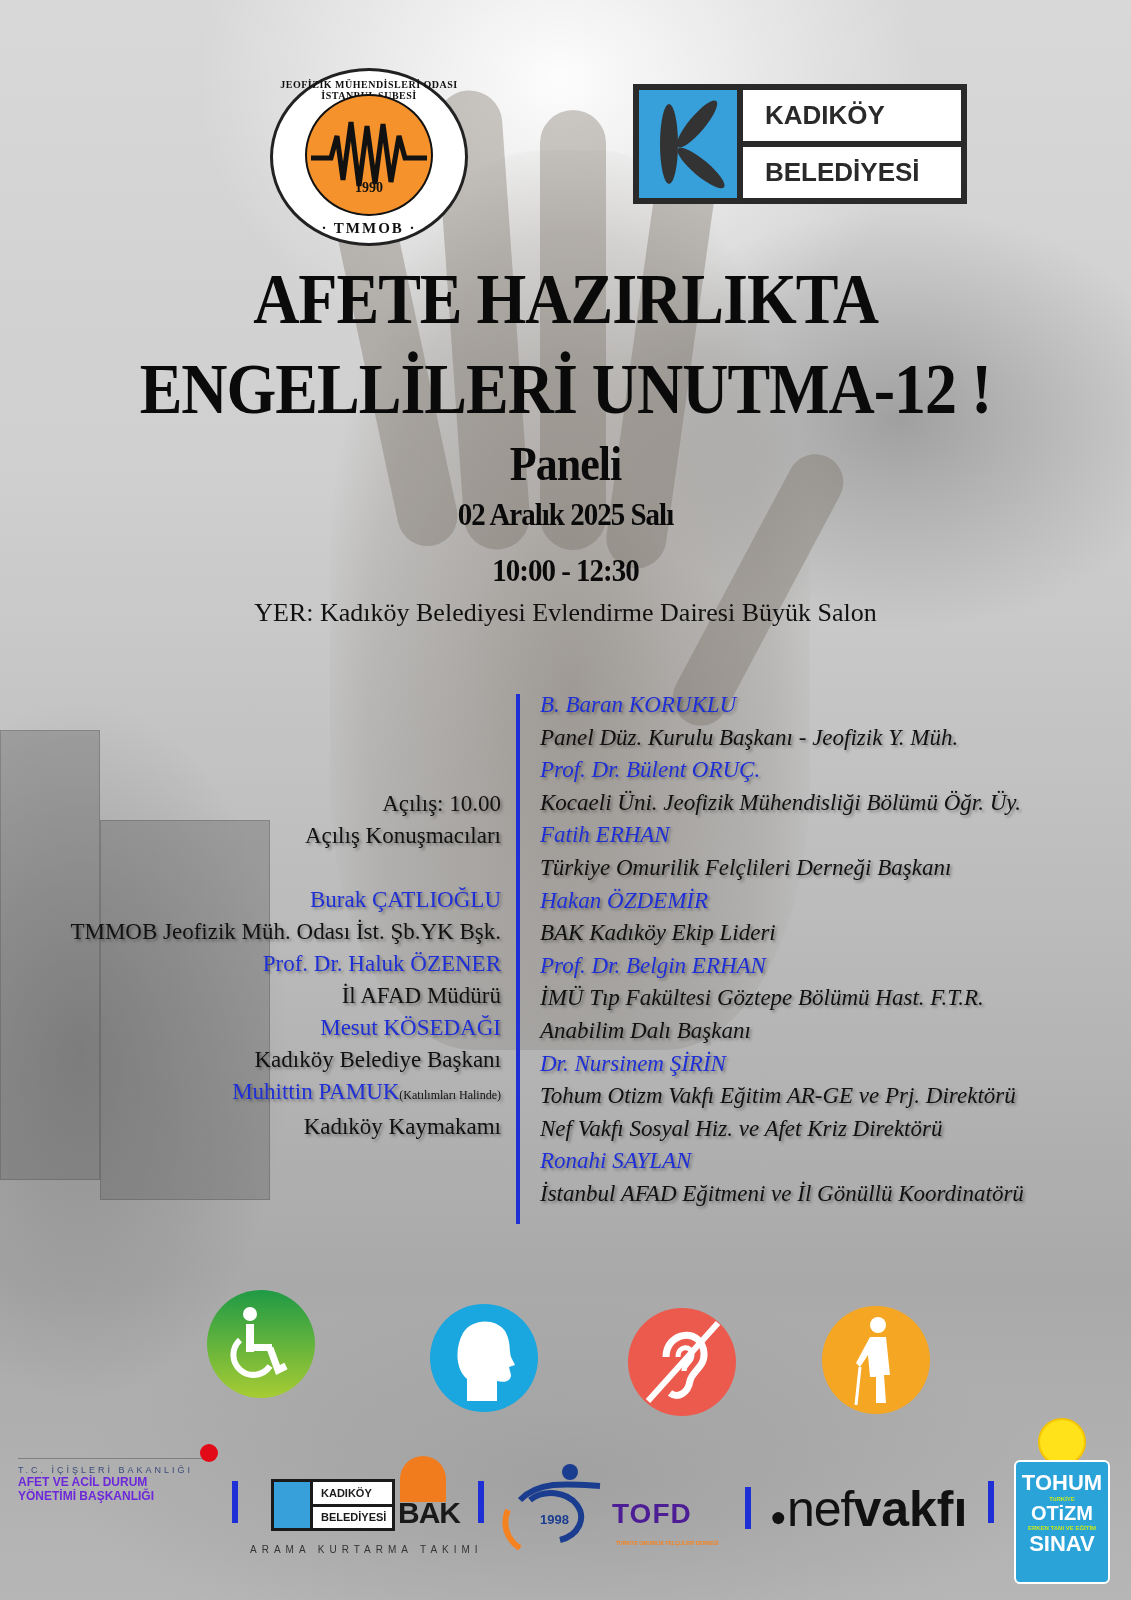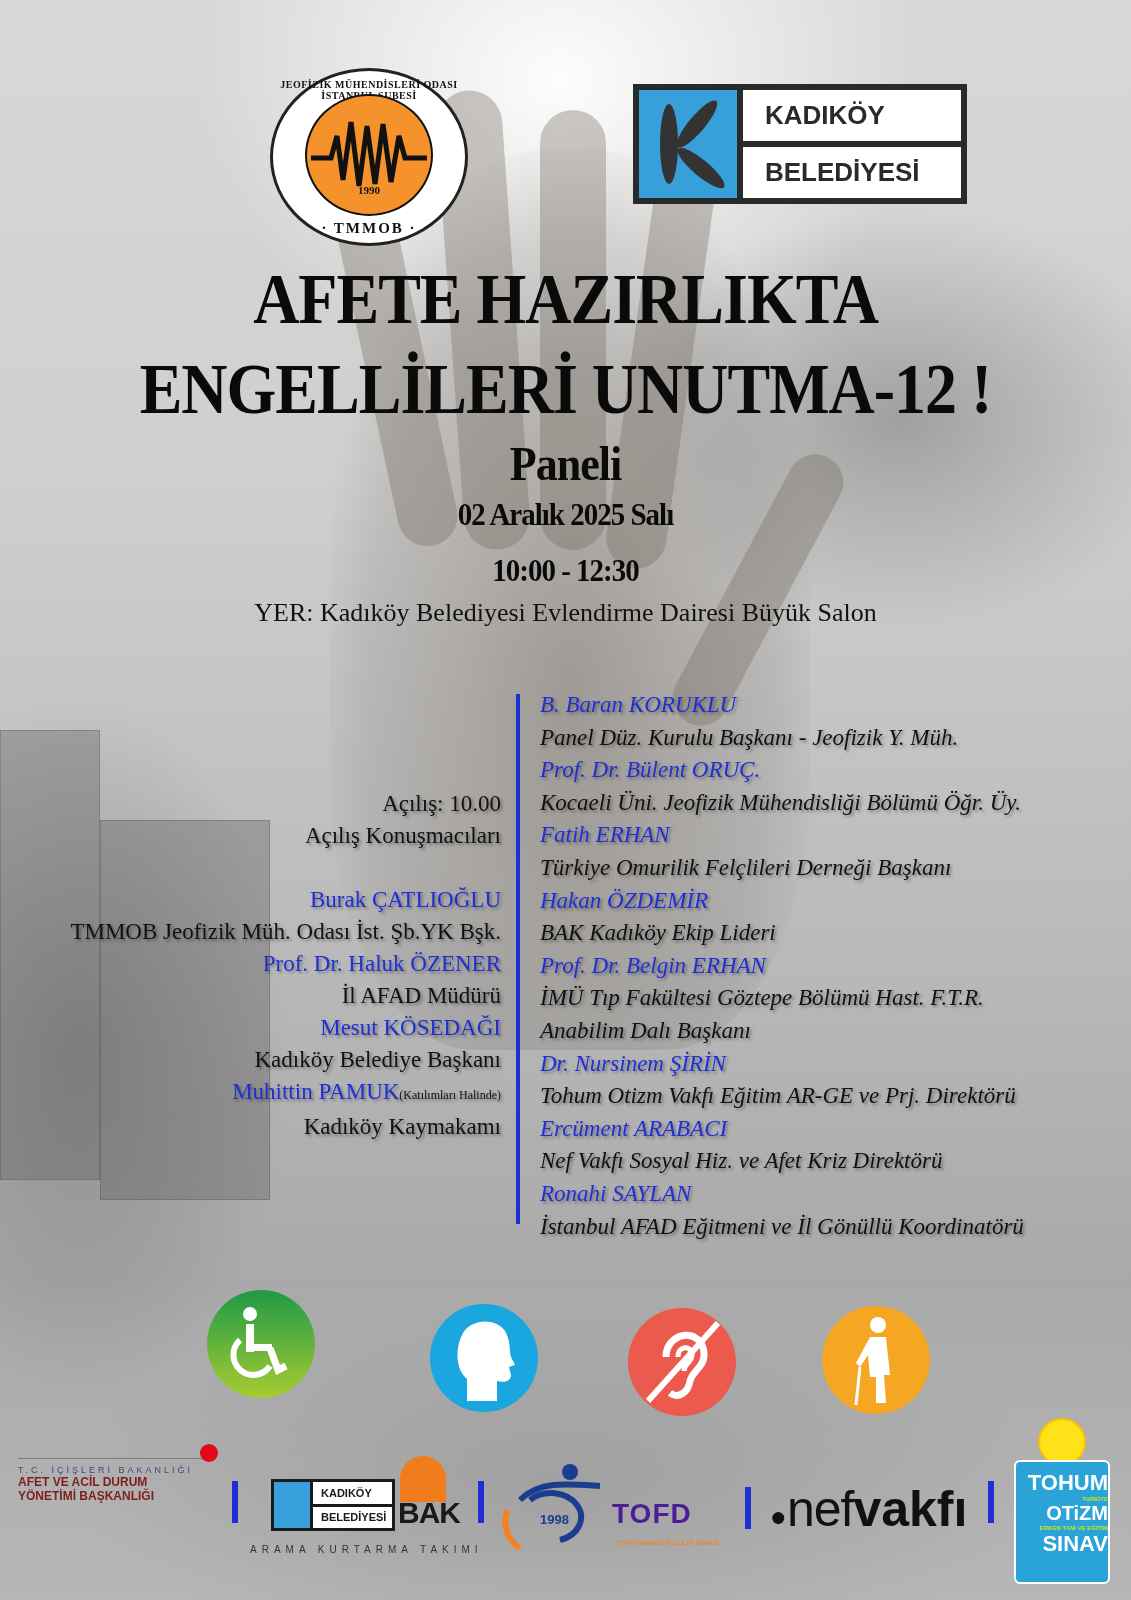--- a/index.html
+++ b/index.html
@@ -38,21 +38,21 @@
   .jmo-ring-text {
     position: absolute; top: 8px; width: 100%; text-align: center;
     font-size: 10px; font-weight: bold; color: #111; letter-spacing: 0.5px;
   }
   .jmo-inner {
     width: 128px; height: 122px; border-radius: 50%; background: #f5922b;
     border: 2px solid #111; position: relative; margin-top: -4px;
   }
   .jmo-year {
     position: absolute; bottom: 18px; width: 100%; text-align: center;
-    font-size: 11px; font-weight: bold; color: #111;
+    font-size: 14px; font-weight: bold; color: #111;
   }
   .jmo-bottom {
     position: absolute; bottom: 6px; width: 100%; text-align: center;
     font-size: 15px; font-weight: bold; color: #111; letter-spacing: 2px;
   }
 
   .kb-logo {
     position: absolute; left: 633px; top: 84px; width: 334px; height: 120px;
     background: #2a2a2a; display: flex; padding: 6px;
   }
@@ -113,21 +113,21 @@
   .afad { position: absolute; left: 18px; top: 1452px; width: 190px; }
   .afad-word {
     font-family: "Liberation Sans", sans-serif; font-weight: bold; font-size: 46px;
     color: #1b2f7a; letter-spacing: 1px; line-height: 50px;
   }
   .afad-flag {
     position: absolute; left: 182px; top: -8px; width: 18px; height: 18px; border-radius: 50%; background: #e30a17;
   }
   .afad-line { height: 1px; background: #7f7f7f; margin: 6px 0 6px; }
   .afad-sub1 { font-family: "Liberation Sans", sans-serif; font-size: 9px; color: #3b4a7a; letter-spacing: 3px; }
-  .afad-sub2 { font-family: "Liberation Sans", sans-serif; font-size: 12px; font-weight: bold; color: #7f1d1d; line-height: 14px; }
+  .afad-sub2 { font-family: "Liberation Sans", sans-serif; font-size: 12px; font-weight: bold; color: #6d28d9; line-height: 14px; }
 
   .vbar { position: absolute; width: 6px; height: 42px; background: #1f2fd6; }
 
   .kb-small {
     position: absolute; left: 271px; top: 1479px; width: 124px; height: 52px;
     background: #1a1a1a; display: flex; padding: 3px;
   }
   .kb-small .k { width: 36px; background: #37a0da; }
   .kb-small .txt { flex: 1; display: flex; flex-direction: column; gap: 3px; padding-left: 3px; }
   .kb-small .txt div {
@@ -165,21 +165,21 @@
   .nef .light { font-weight: normal; letter-spacing: -1px; }
   .nef .bold { font-weight: bold; margin-top: 44px; }
 
   .tohum { position: absolute; left: 1014px; top: 1418px; width: 96px; height: 170px; }
   .tohum-sun {
     position: absolute; left: 24px; top: 0; width: 48px; height: 48px; border-radius: 50%; background: #ffe21a;
     border: 2px solid #f5c400;
   }
   .tohum-box {
     position: absolute; left: 0; top: 42px; width: 96px; height: 124px; background: #2aa3d9;
-    border: 2px solid #fff; border-radius: 6px; text-align: right; color: #fff;
+    border: 2px solid #fff; border-radius: 6px; text-align: center; color: #fff;
     font-family: "Liberation Sans", sans-serif; font-weight: bold;
   }
   .tohum-box .a { font-size: 22px; margin-top: 8px; }
   .tohum-box .b { font-size: 6px; color: #c8e81a; }
   .tohum-box .c { font-size: 20px; }
   .tohum-box .d { font-size: 6px; color: #c8e81a; }
   .tohum-box .e { font-size: 22px; }
 </style>
 </head>
 <body>
@@ -250,21 +250,20 @@
   <div>Kocaeli Üni. Jeofizik Mühendisliği Bölümü Öğr. Üy.</div>
   <div class="name">Fatih ERHAN</div>
   <div>Türkiye Omurilik Felçlileri Derneği Başkanı</div>
   <div class="name">Hakan ÖZDEMİR</div>
   <div>BAK Kadıköy Ekip Lideri</div>
   <div class="name">Prof. Dr. Belgin ERHAN</div>
   <div>İMÜ Tıp Fakültesi Göztepe Bölümü Hast. F.T.R.</div>
   <div>Anabilim Dalı Başkanı</div>
   <div class="name">Dr. Nursinem ŞİRİN</div>
   <div>Tohum Otizm Vakfı Eğitim AR-GE ve Prj. Direktörü</div>
-  <div class="name">Ercüment ARABACI</div>
   <div>Nef Vakfı Sosyal Hiz. ve Afet Kriz Direktörü</div>
   <div class="name">Ronahi SAYLAN</div>
   <div>İstanbul AFAD Eğitmeni ve İl Gönüllü Koordinatörü</div>
 </div>
 
 <div class="icon-circle ic1">
   <svg width="70" height="80" viewBox="0 0 70 80">
     <circle cx="24" cy="10" r="7" fill="#fff"></circle>
     <rect x="20" y="20" width="8" height="28" fill="#fff"></rect>
     <rect x="20" y="40" width="26" height="7" fill="#fff"></rect>

